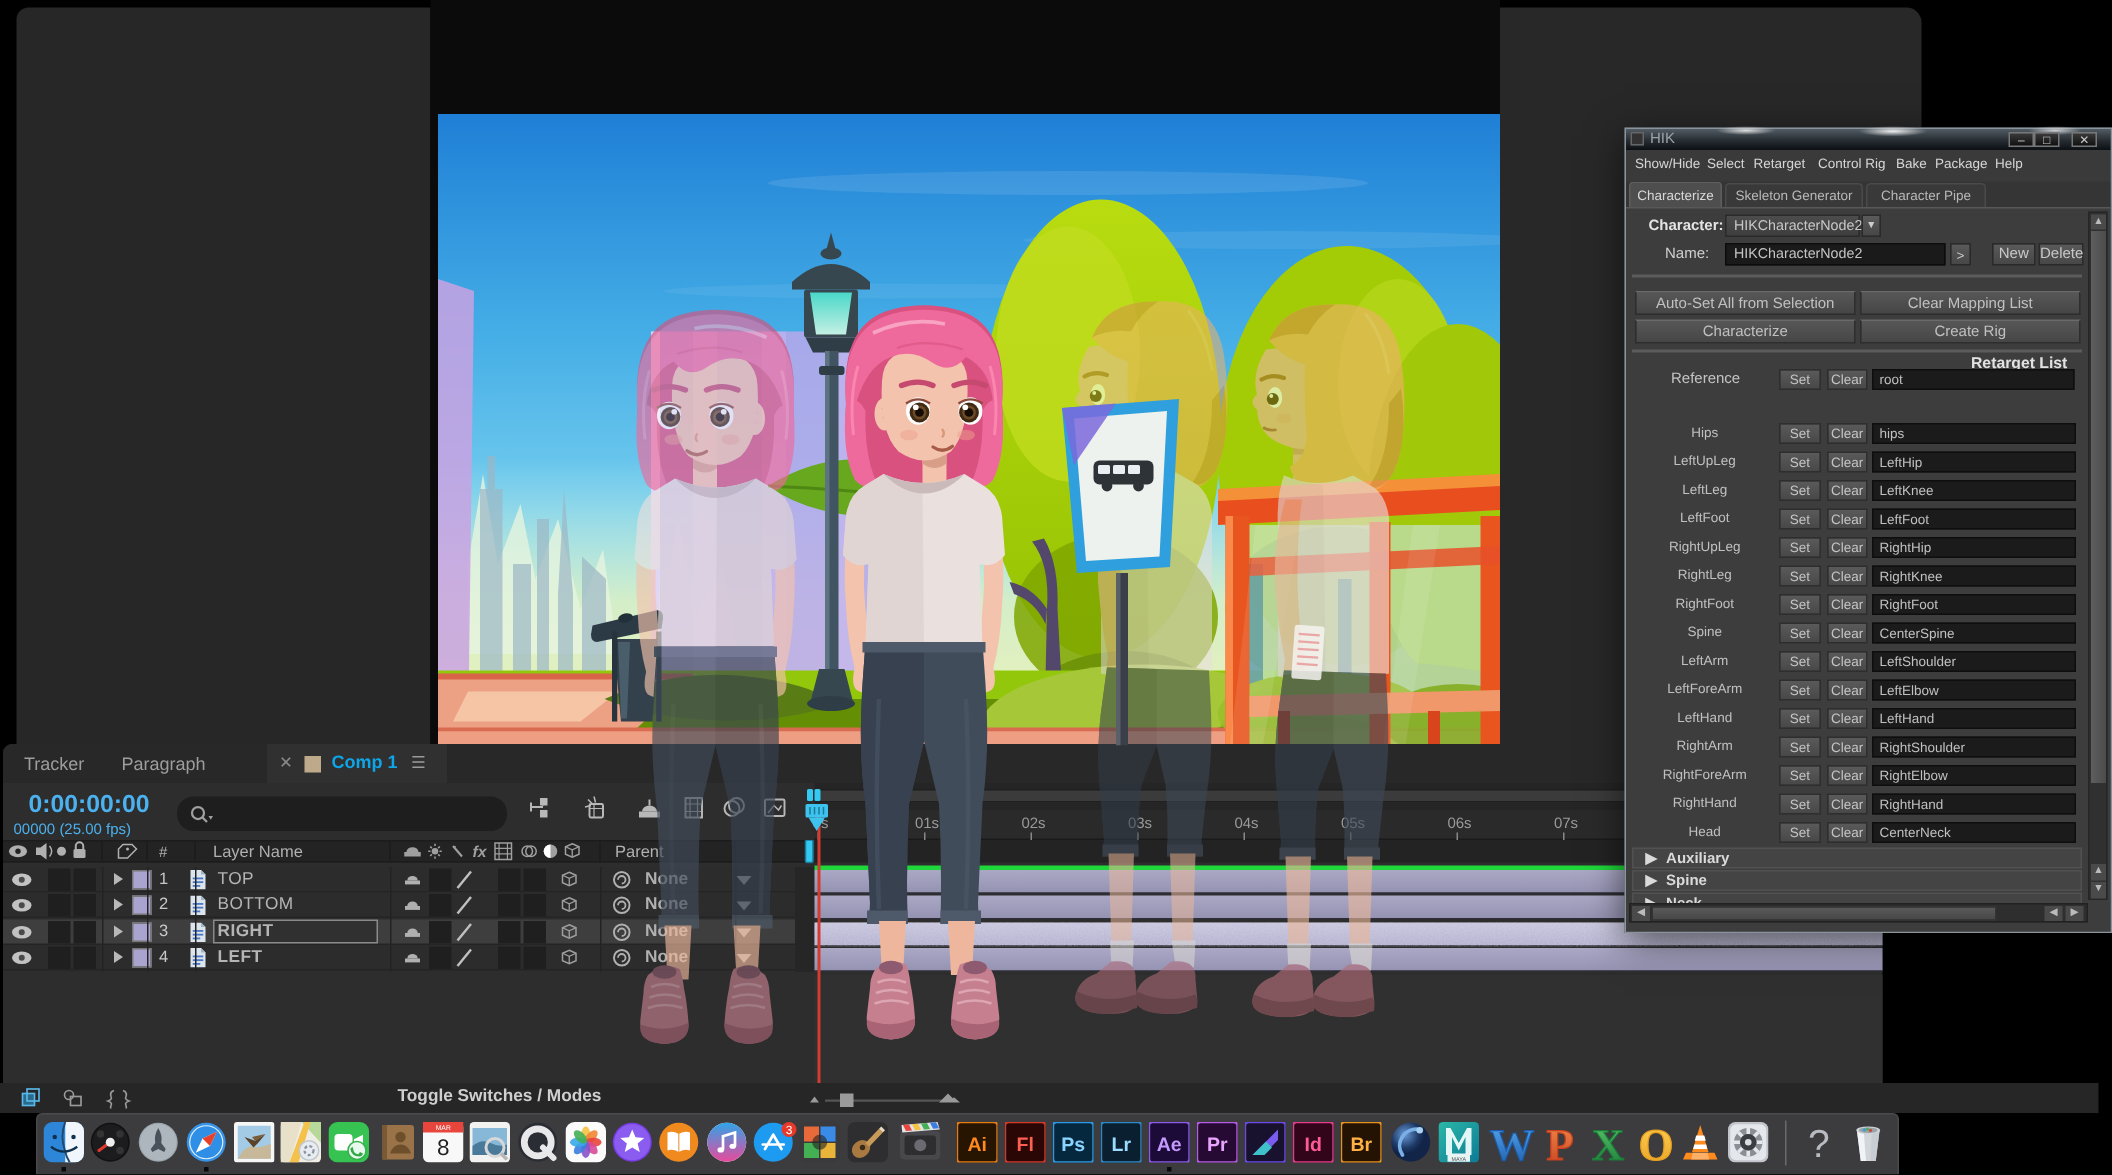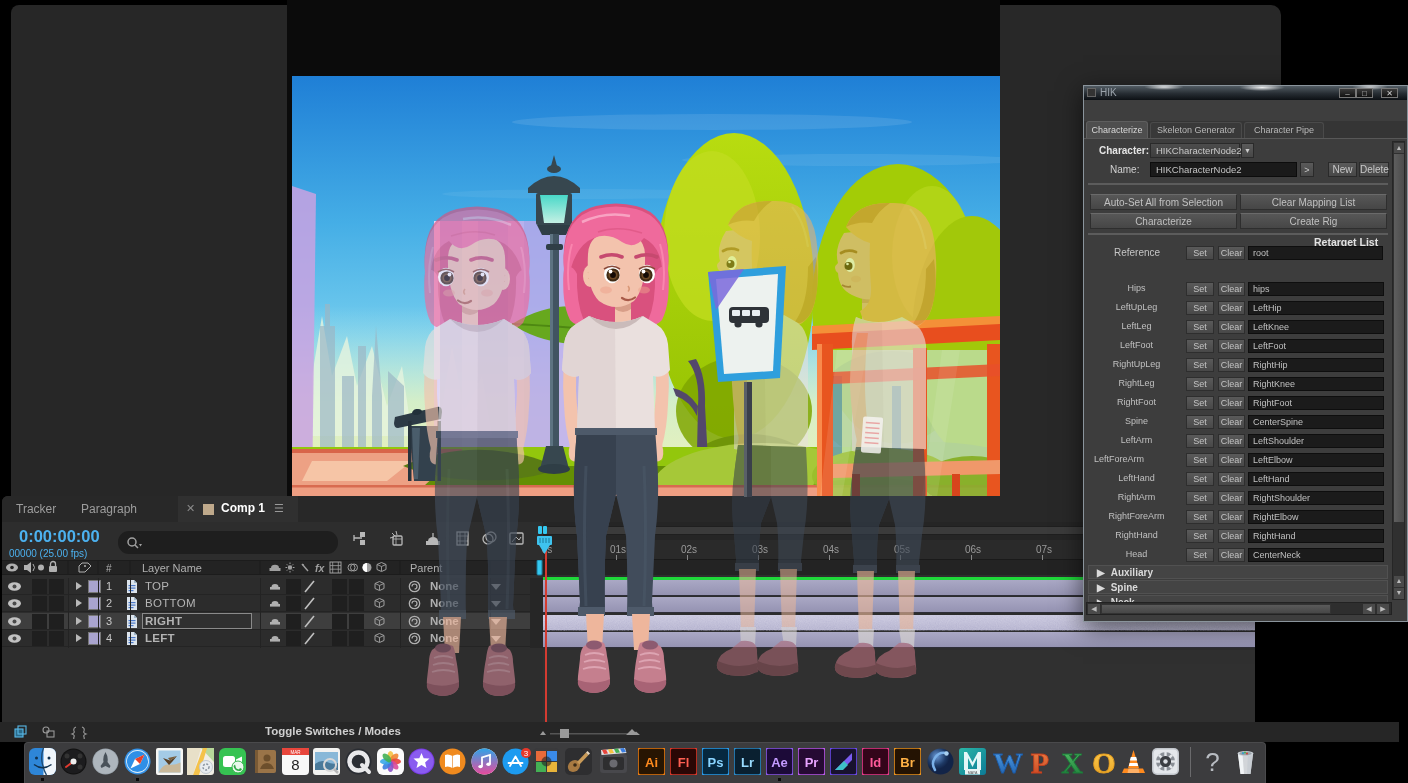--- a/index.html
+++ b/index.html
@@ -112,21 +112,21 @@
       <path d="M545 274 L575 274 L550 421 L528 421 Z" fill="#ffffff" opacity="0.1"></path>
       <path d="M650 274 L668 274 L645 421 L630 421 Z" fill="#ffffff" opacity="0.09"></path>
     </svg>
     <div class="abs" style="left:2px;top:496px;width:1253px;height:226px;background:#2d2d2d;border-radius:6px 0 0 0">
       <div class="abs" style="left:0;top:0;width:100%;height:26px;background:#282828;border-radius:6px 0 0 0">
         <div class="abs" style="left:14px;top:6px;color:#9d9d9d;font-size:12px">Tracker</div>
         <div class="abs" style="left:79px;top:6px;color:#9d9d9d;font-size:12px">Paragraph</div>
         <div class="abs" style="left:176px;top:0;width:120px;height:26px;background:#303030"></div>
         <div class="abs" style="left:184px;top:6px;color:#8a8a8a;font-size:11px">✕</div>
         <div class="abs" style="left:201px;top:8px;width:11px;height:11px;background:#bfa98b"></div>
-        <div class="abs" style="left:219px;top:5px;color:#ffffff;font-size:12px;font-weight:bold">Comp 1</div>
+        <div class="abs" style="left:219px;top:5px;color:#0ea5e9;font-size:12px;font-weight:bold">Comp 1</div>
         <div class="abs" style="left:272px;top:6px;color:#9a9a9a;font-size:11px">☰</div>
       </div>
       <div class="abs" style="left:17px;top:31px;color:#4cb1ef;font-size:16.5px;font-weight:bold">0:00:00:00</div>
       <div class="abs" style="left:7px;top:52px;color:#4cb1ef;font-size:10px">00000 (25.00 fps)</div>
       <div class="abs" style="left:116px;top:35px;width:220px;height:23px;background:#1e1e1e;border-radius:11px"></div>
       <svg class="abs" style="left:124px;top:40px" width="16" height="14" viewBox="0 0 16 14">
         <circle cx="6" cy="6" r="4" fill="none" stroke="#a0a0a0" stroke-width="1.5"></circle>
         <line x1="9" y1="9" x2="12" y2="12" stroke="#a0a0a0" stroke-width="1.5"></line>
         <path d="M13 8 l3 0 -1.5 2.5 Z" fill="#a0a0a0"></path>
       </svg>
@@ -698,20 +698,29 @@
       <div class="abs" style="left:0;top:0;width:100%;height:14px;background:linear-gradient(#525c64,#262c32 55%,#0c1014)">
         <div class="abs" style="left:60px;top:-2px;width:40px;height:6px;background:radial-gradient(ellipse at center,rgba(255,255,255,0.8),transparent 70%)"></div>
         <div class="abs" style="left:155px;top:-2px;width:46px;height:7px;background:radial-gradient(ellipse at center,rgba(255,255,255,0.9),transparent 70%)"></div>
         <div class="abs" style="left:268px;top:-2px;width:36px;height:6px;background:radial-gradient(ellipse at center,rgba(255,255,255,0.7),transparent 70%)"></div>
         <div class="abs" style="left:3px;top:2px;width:9px;height:9px;background:#333;border:1px solid #666"></div>
         <div class="abs" style="left:16px;top:1px;color:#9aa2aa;font-size:10px">HIK</div>
         <div class="abs" style="left:255px;top:2px;width:17px;height:10px;background:linear-gradient(#3a3a3a,#111);border:1px solid #777;color:#ccc;font-size:8px;text-align:center;line-height:9px">–</div>
         <div class="abs" style="left:272px;top:2px;width:17px;height:10px;background:linear-gradient(#3a3a3a,#111);border:1px solid #777;color:#ccc;font-size:8px;text-align:center;line-height:9px">□</div>
         <div class="abs" style="left:297px;top:2px;width:17px;height:10px;background:linear-gradient(#3a3a3a,#111);border:1px solid #777;color:#ccc;font-size:8px;text-align:center;line-height:9px">✕</div>
       </div>
+      <div class="abs" style="left:0;top:14px;width:100%;height:21px;background:#3a3a3a;color:#d6d6d6;font-size:9px">
+        <div class="abs" style="left:6px;top:4px">Show/Hide</div>
+        <div class="abs" style="left:54px;top:4px">Select</div>
+        <div class="abs" style="left:85px;top:4px">Retarget</div>
+        <div class="abs" style="left:128px;top:4px">Control Rig</div>
+        <div class="abs" style="left:180px;top:4px">Bake</div>
+        <div class="abs" style="left:206px;top:4px">Package</div>
+        <div class="abs" style="left:246px;top:4px">Help</div>
+      </div>
       <div class="abs" style="left:0;top:35px;width:100%;height:17px;background:#353535">
         <div class="abs" style="left:2px;top:0;width:62px;height:17px;background:#4e4e4e;border:1px solid #5e5e5e;border-bottom:none;color:#d8d8d8;font-size:10px;text-align:center;line-height:16px;border-radius:3px 3px 0 0;font-size:9px;line-height:17px">Characterize</div>
         <div class="abs" style="left:66px;top:1px;width:92px;height:16px;background:#393939;border:1px solid #4a4a4a;border-bottom:none;color:#b8b8b8;font-size:9px;text-align:center;line-height:15px;border-radius:3px 3px 0 0">Skeleton Generator</div>
         <div class="abs" style="left:160px;top:1px;width:80px;height:16px;background:#393939;border:1px solid #4a4a4a;border-bottom:none;color:#b8b8b8;font-size:9px;text-align:center;line-height:15px;border-radius:3px 3px 0 0">Character Pipe</div>
       </div>
       <div class="abs" style="left:0;top:52px;width:100%;height:483px;background:#3d3d3d;border-top:1px solid #585858">
         <div class="abs" style="left:15px;top:6px;color:#e4e4e4;font-size:10px;font-weight:bold">Character:</div>
         <div class="abs" style="left:66px;top:4px;width:90px;height:15px;background:linear-gradient(#4c4c4c,#3e3e3e);border:1px solid #2a2a2a;color:#c8c8c8;font-size:9.5px;line-height:14px;padding-left:5px">HIKCharacterNode2</div>
         <div class="abs" style="left:157px;top:4px;width:13px;height:15px;background:linear-gradient(#5a5a5a,#474747);border:1px solid #2a2a2a;color:#ccc;font-size:7px;text-align:center;line-height:14px">▼</div>
         <div class="abs" style="left:26px;top:25px;color:#d0d0d0;font-size:10px">Name:</div>
@@ -759,21 +768,21 @@
         <div class="abs" style="left:134px;top:257.0px;width:27px;height:14px;background:linear-gradient(#5a5a5a,#484848);border:1px solid #2e2e2e;color:#c4c4c4;font-size:9px;text-align:center;line-height:13px">Clear</div>
         <div class="abs" style="left:164px;top:257.0px;width:136px;height:14px;background:#1b1b1b;border:1px solid #0e0e0e;color:#c0c0c0;font-size:9px;line-height:13px;padding-left:4px">RightFoot</div>
         <div class="abs" style="left:10px;top:277.0px;width:85px;text-align:center;color:#c0c0c0;font-size:9px">Spine</div>
         <div class="abs" style="left:102px;top:276.0px;width:28px;height:14px;background:linear-gradient(#5a5a5a,#484848);border:1px solid #2e2e2e;color:#c4c4c4;font-size:9px;text-align:center;line-height:13px">Set</div>
         <div class="abs" style="left:134px;top:276.0px;width:27px;height:14px;background:linear-gradient(#5a5a5a,#484848);border:1px solid #2e2e2e;color:#c4c4c4;font-size:9px;text-align:center;line-height:13px">Clear</div>
         <div class="abs" style="left:164px;top:276.0px;width:136px;height:14px;background:#1b1b1b;border:1px solid #0e0e0e;color:#c0c0c0;font-size:9px;line-height:13px;padding-left:4px">CenterSpine</div>
         <div class="abs" style="left:10px;top:296.0px;width:85px;text-align:center;color:#c0c0c0;font-size:9px">LeftArm</div>
         <div class="abs" style="left:102px;top:295.0px;width:28px;height:14px;background:linear-gradient(#5a5a5a,#484848);border:1px solid #2e2e2e;color:#c4c4c4;font-size:9px;text-align:center;line-height:13px">Set</div>
         <div class="abs" style="left:134px;top:295.0px;width:27px;height:14px;background:linear-gradient(#5a5a5a,#484848);border:1px solid #2e2e2e;color:#c4c4c4;font-size:9px;text-align:center;line-height:13px">Clear</div>
         <div class="abs" style="left:164px;top:295.0px;width:136px;height:14px;background:#1b1b1b;border:1px solid #0e0e0e;color:#c0c0c0;font-size:9px;line-height:13px;padding-left:4px">LeftShoulder</div>
-        <div class="abs" style="left:10px;top:315.0px;width:85px;color:#c0c0c0;font-size:9px">LeftForeArm</div>
+        <div class="abs" style="left:10px;top:315.0px;width:85px;text-align:center;color:#c0c0c0;font-size:9px">LeftForeArm</div>
         <div class="abs" style="left:102px;top:314.0px;width:28px;height:14px;background:linear-gradient(#5a5a5a,#484848);border:1px solid #2e2e2e;color:#c4c4c4;font-size:9px;text-align:center;line-height:13px">Set</div>
         <div class="abs" style="left:134px;top:314.0px;width:27px;height:14px;background:linear-gradient(#5a5a5a,#484848);border:1px solid #2e2e2e;color:#c4c4c4;font-size:9px;text-align:center;line-height:13px">Clear</div>
         <div class="abs" style="left:164px;top:314.0px;width:136px;height:14px;background:#1b1b1b;border:1px solid #0e0e0e;color:#c0c0c0;font-size:9px;line-height:13px;padding-left:4px">LeftElbow</div>
         <div class="abs" style="left:10px;top:334.0px;width:85px;text-align:center;color:#c0c0c0;font-size:9px">LeftHand</div>
         <div class="abs" style="left:102px;top:333.0px;width:28px;height:14px;background:linear-gradient(#5a5a5a,#484848);border:1px solid #2e2e2e;color:#c4c4c4;font-size:9px;text-align:center;line-height:13px">Set</div>
         <div class="abs" style="left:134px;top:333.0px;width:27px;height:14px;background:linear-gradient(#5a5a5a,#484848);border:1px solid #2e2e2e;color:#c4c4c4;font-size:9px;text-align:center;line-height:13px">Clear</div>
         <div class="abs" style="left:164px;top:333.0px;width:136px;height:14px;background:#1b1b1b;border:1px solid #0e0e0e;color:#c0c0c0;font-size:9px;line-height:13px;padding-left:4px">LeftHand</div>
         <div class="abs" style="left:10px;top:353.0px;width:85px;text-align:center;color:#c0c0c0;font-size:9px">RightArm</div>
         <div class="abs" style="left:102px;top:352.0px;width:28px;height:14px;background:linear-gradient(#5a5a5a,#484848);border:1px solid #2e2e2e;color:#c4c4c4;font-size:9px;text-align:center;line-height:13px">Set</div>
         <div class="abs" style="left:134px;top:352.0px;width:27px;height:14px;background:linear-gradient(#5a5a5a,#484848);border:1px solid #2e2e2e;color:#c4c4c4;font-size:9px;text-align:center;line-height:13px">Clear</div>

